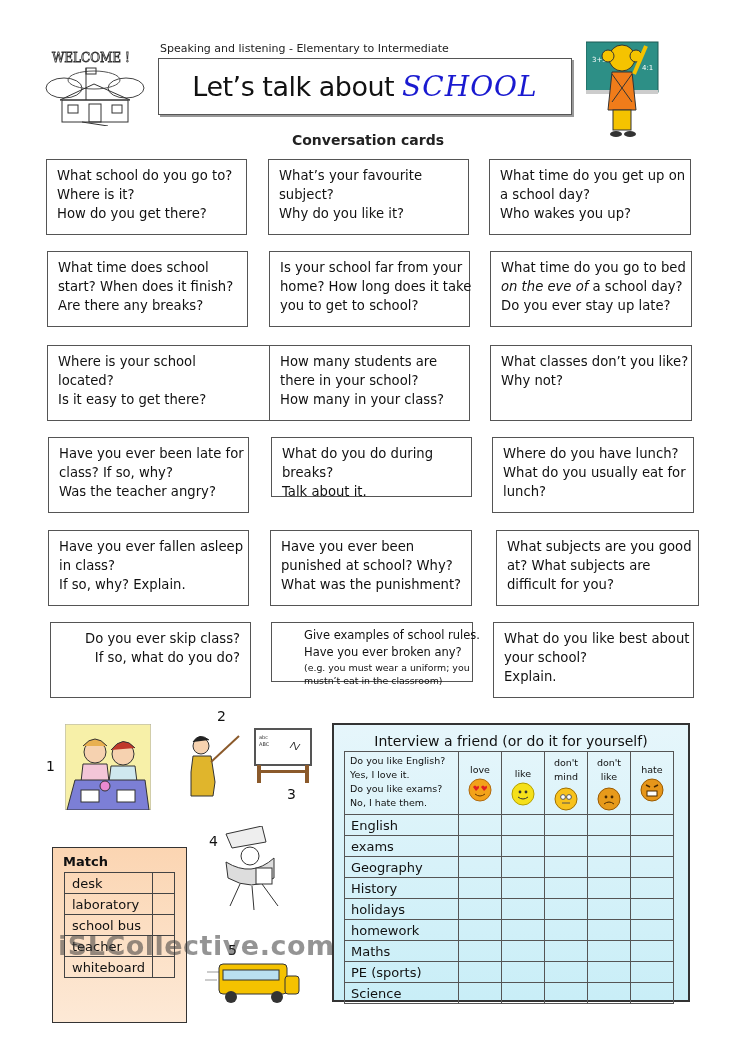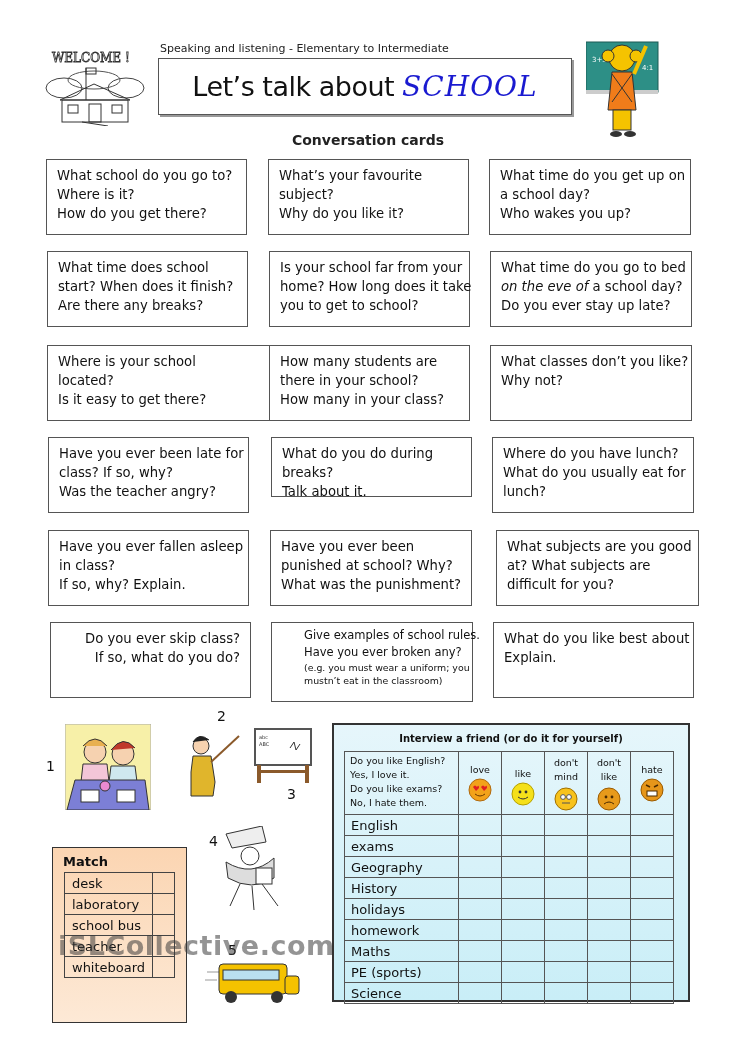--- a/index.html
+++ b/index.html
@@ -28,21 +28,21 @@
   .match-box { position: absolute; left: 52px; top: 847px; width: 135px; height: 176px; border: 1.5px solid #333; background: linear-gradient(#fbd5b2, #fde9d6); }
   .match-title { position: absolute; left: 10px; top: 6px; font-size: 13px; font-weight: bold; }
   .match-table { position: absolute; left: 11px; top: 24px; border-collapse: collapse; }
   .match-table td { border: 1px solid #444; height: 21px; font-size: 13px; padding: 0 7px; }
   .match-table td.word { width: 87px; }
   .match-table td.blank { width: 22px; }
 
   .watermark { position: absolute; left: 58px; top: 930px; font-size: 27px; font-weight: bold; color: rgba(60,60,60,0.55); letter-spacing: 0.5px; }
 
   .interview { position: absolute; left: 332px; top: 723px; width: 358px; height: 279px; border: 2px solid #333; background: linear-gradient(#e6f6fb, #c9eef7); }
-  .interview-title { position: absolute; left: 0; top: 8px; width: 100%; text-align: center; font-size: 10px; font-weight: bold; }
+  .interview-title { position: absolute; left: 0; top: 8px; width: 100%; text-align: center; font-size: 14px; font-weight: normal; }
   .int-table { position: absolute; left: 10px; top: 26px; border-collapse: collapse; }
   .int-table td, .int-table th { border: 1px solid #555; }
   .int-table th { height: 63px; font-weight: normal; font-size: 9.5px; text-align: center; vertical-align: top; padding-top: 4px; }
   .int-table th.prompt { text-align: left; width: 114px; padding: 2px 5px; font-size: 9.5px; line-height: 14px; vertical-align: top; }
   .int-table td { height: 21px; }
   .int-table td.subject { font-size: 13px; padding-left: 6px; }
   .int-table .col { width: 43px; }
   .face { display: block; margin: 3px auto 0; }
 </style>
 </head>
@@ -168,28 +168,29 @@
 <div class="card" style="left:496px;top:530px;width:203px;height:76px;">
   <span class="line">What subjects are you good</span>
   <span class="line">at? What subjects are</span>
   <span class="line">difficult for you?</span>
 </div>
 
 <div class="card" style="left:50px;top:622px;width:201px;height:76px;text-align:right;">
   <span class="line">Do you ever skip class?</span>
   <span class="line">If so, what do you do?</span>
 </div>
-<div class="card" style="left:271px;top:622px;width:202px;height:80px;padding-top:4px;padding-left:32px;">
+<div class="card" style="left:271px;top:622px;width:202px;height:60px;padding-top:4px;padding-left:32px;">
   <span class="line small">Give examples of school rules.</span>
   <span class="line small">Have you ever broken any?</span>
   <span class="line tiny">(e.g. you must wear a uniform; you</span>
   <span class="line tiny">mustn’t eat in the classroom)</span>
 </div>
 <div class="card" style="left:493px;top:622px;width:201px;height:76px;">
   <span class="line">What do you like best about</span>
+  <span class="line">your school?</span>
   <span class="line">Explain.</span>
 </div>
 
 <span class="num" style="left:46px;top:758px;">1</span>
 <div class="pic" style="left:65px;top:724px;width:86px;height:86px;">
   <svg width="86" height="86" viewBox="0 0 86 86">
     <rect x="0" y="0" width="86" height="86" fill="#f7f0a8" stroke="#aaa"></rect>
     <circle cx="30" cy="28" r="11" fill="#f6d2b0" stroke="#333"></circle>
     <path d="M18 22 Q30 8 42 22" fill="#e8b050" stroke="#333"></path>
     <circle cx="58" cy="30" r="11" fill="#f6d2b0" stroke="#333"></circle>

